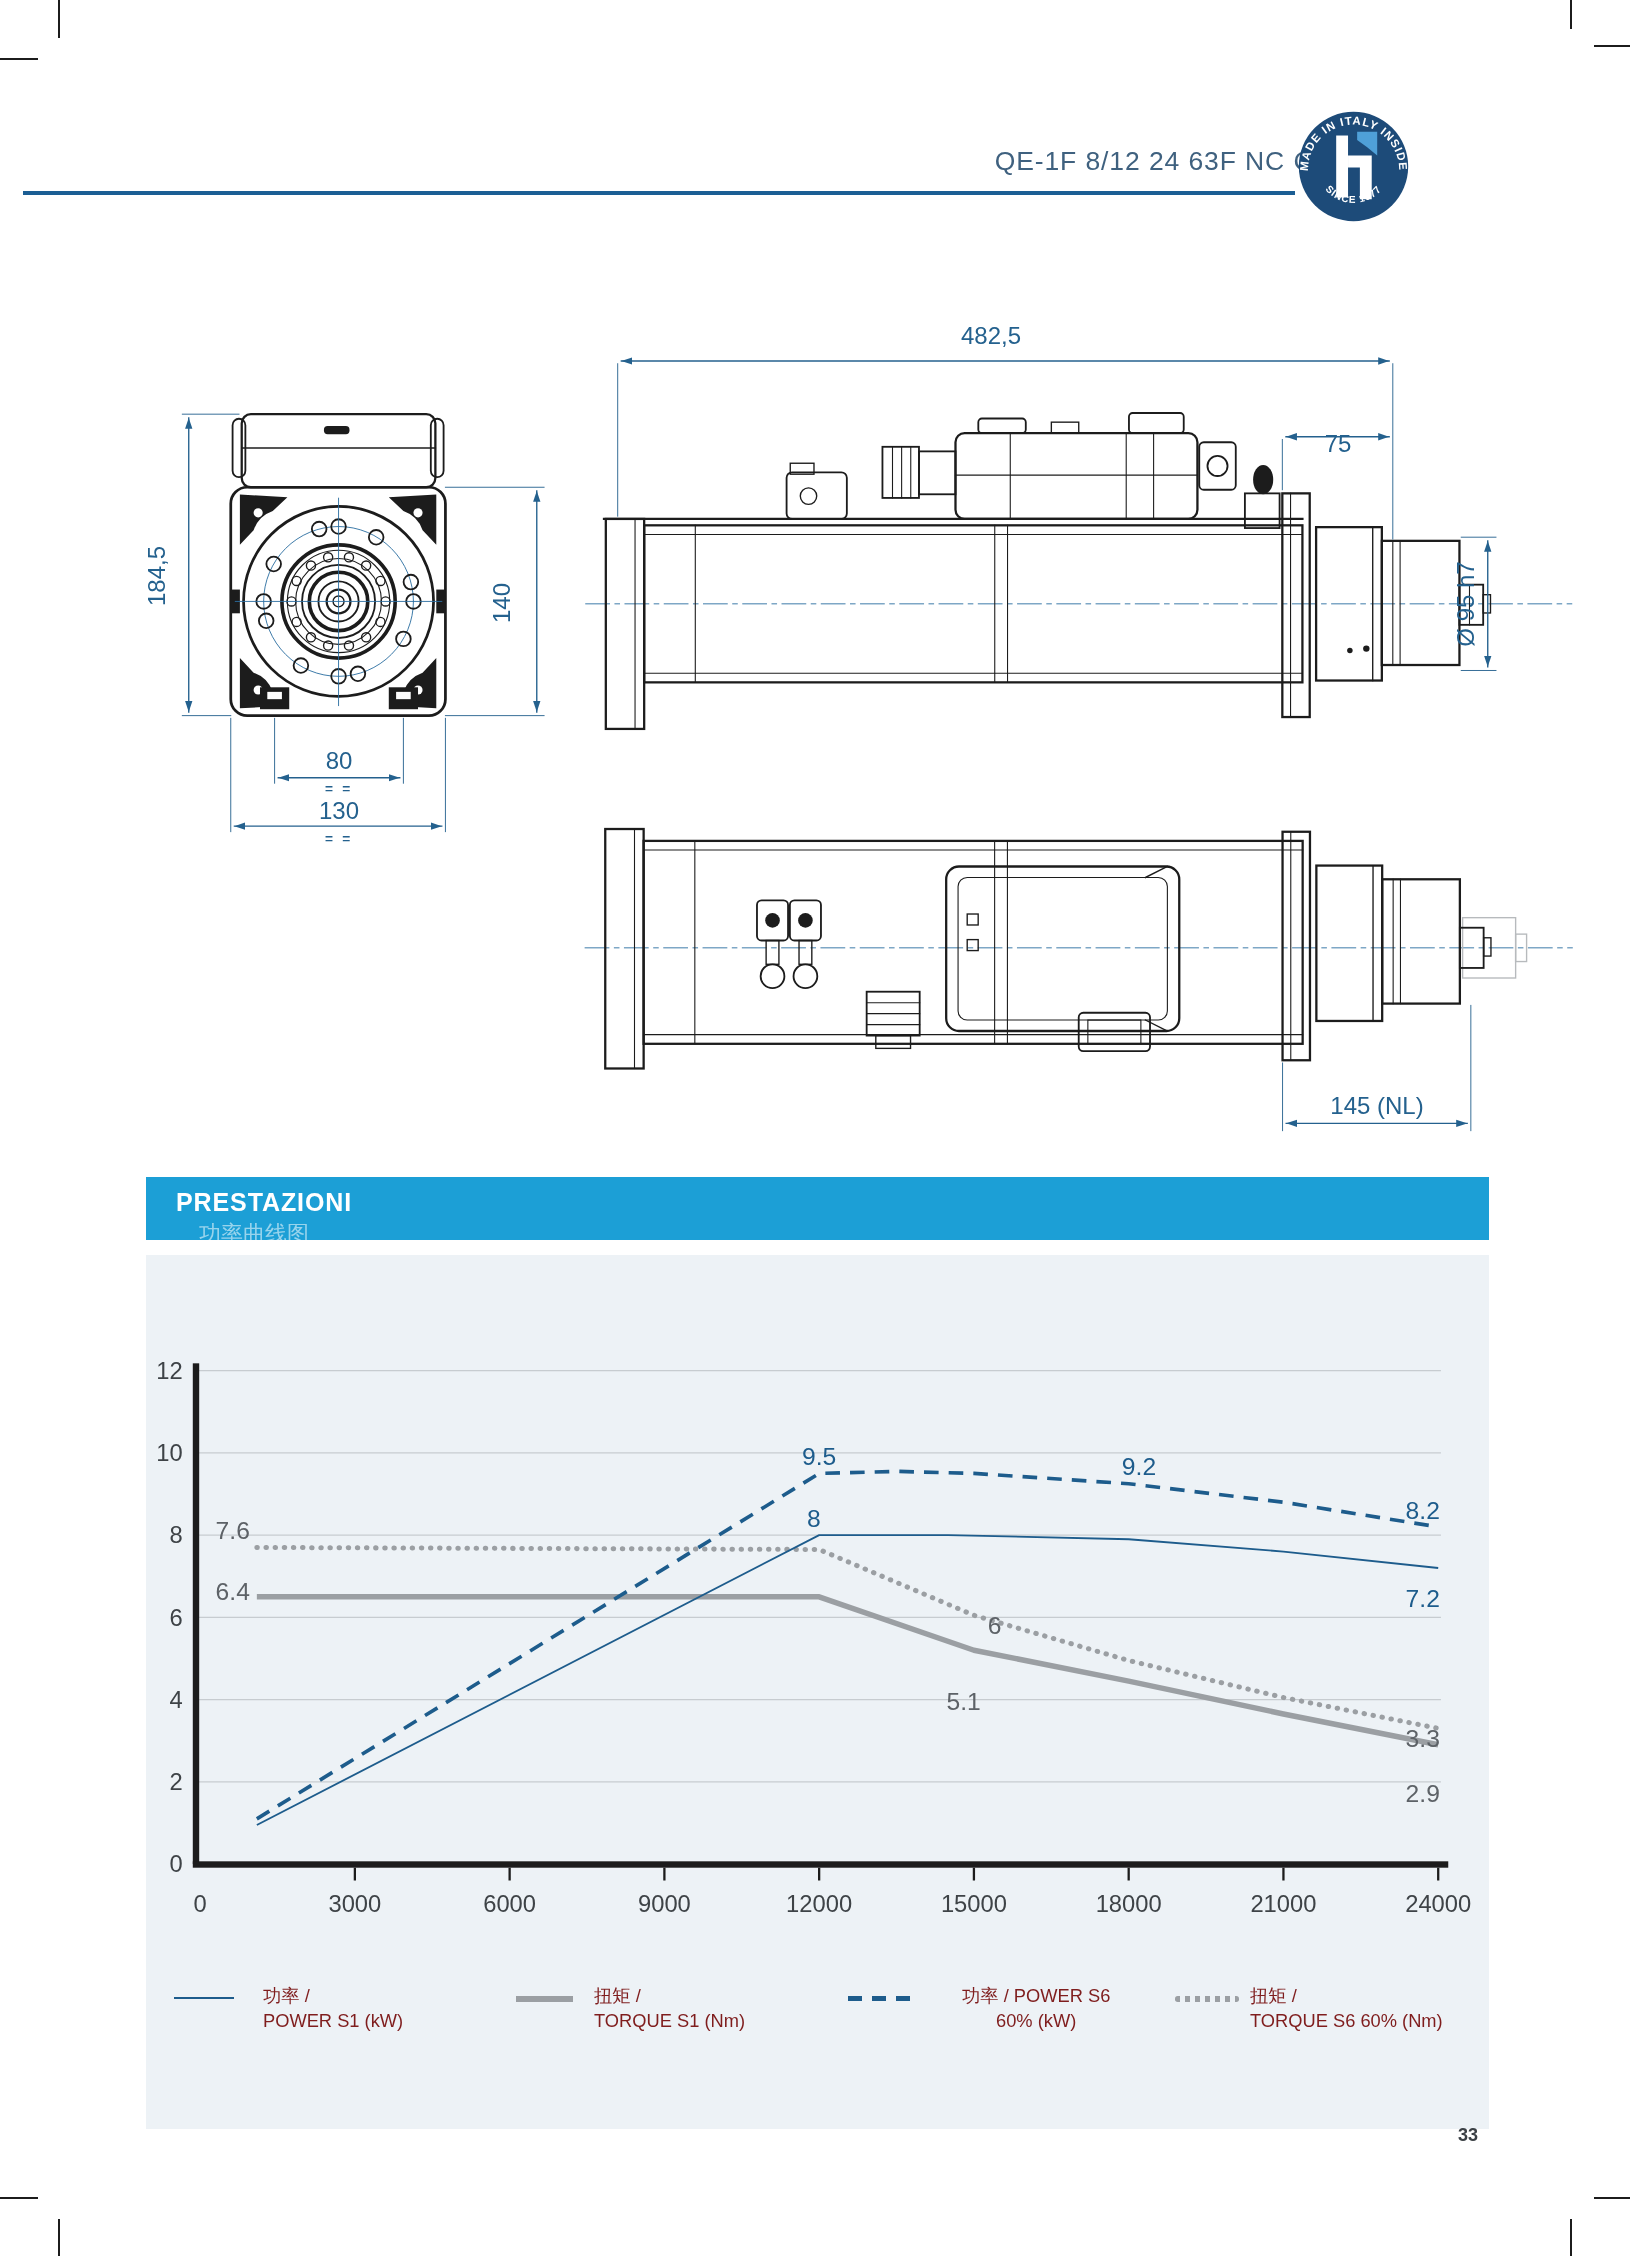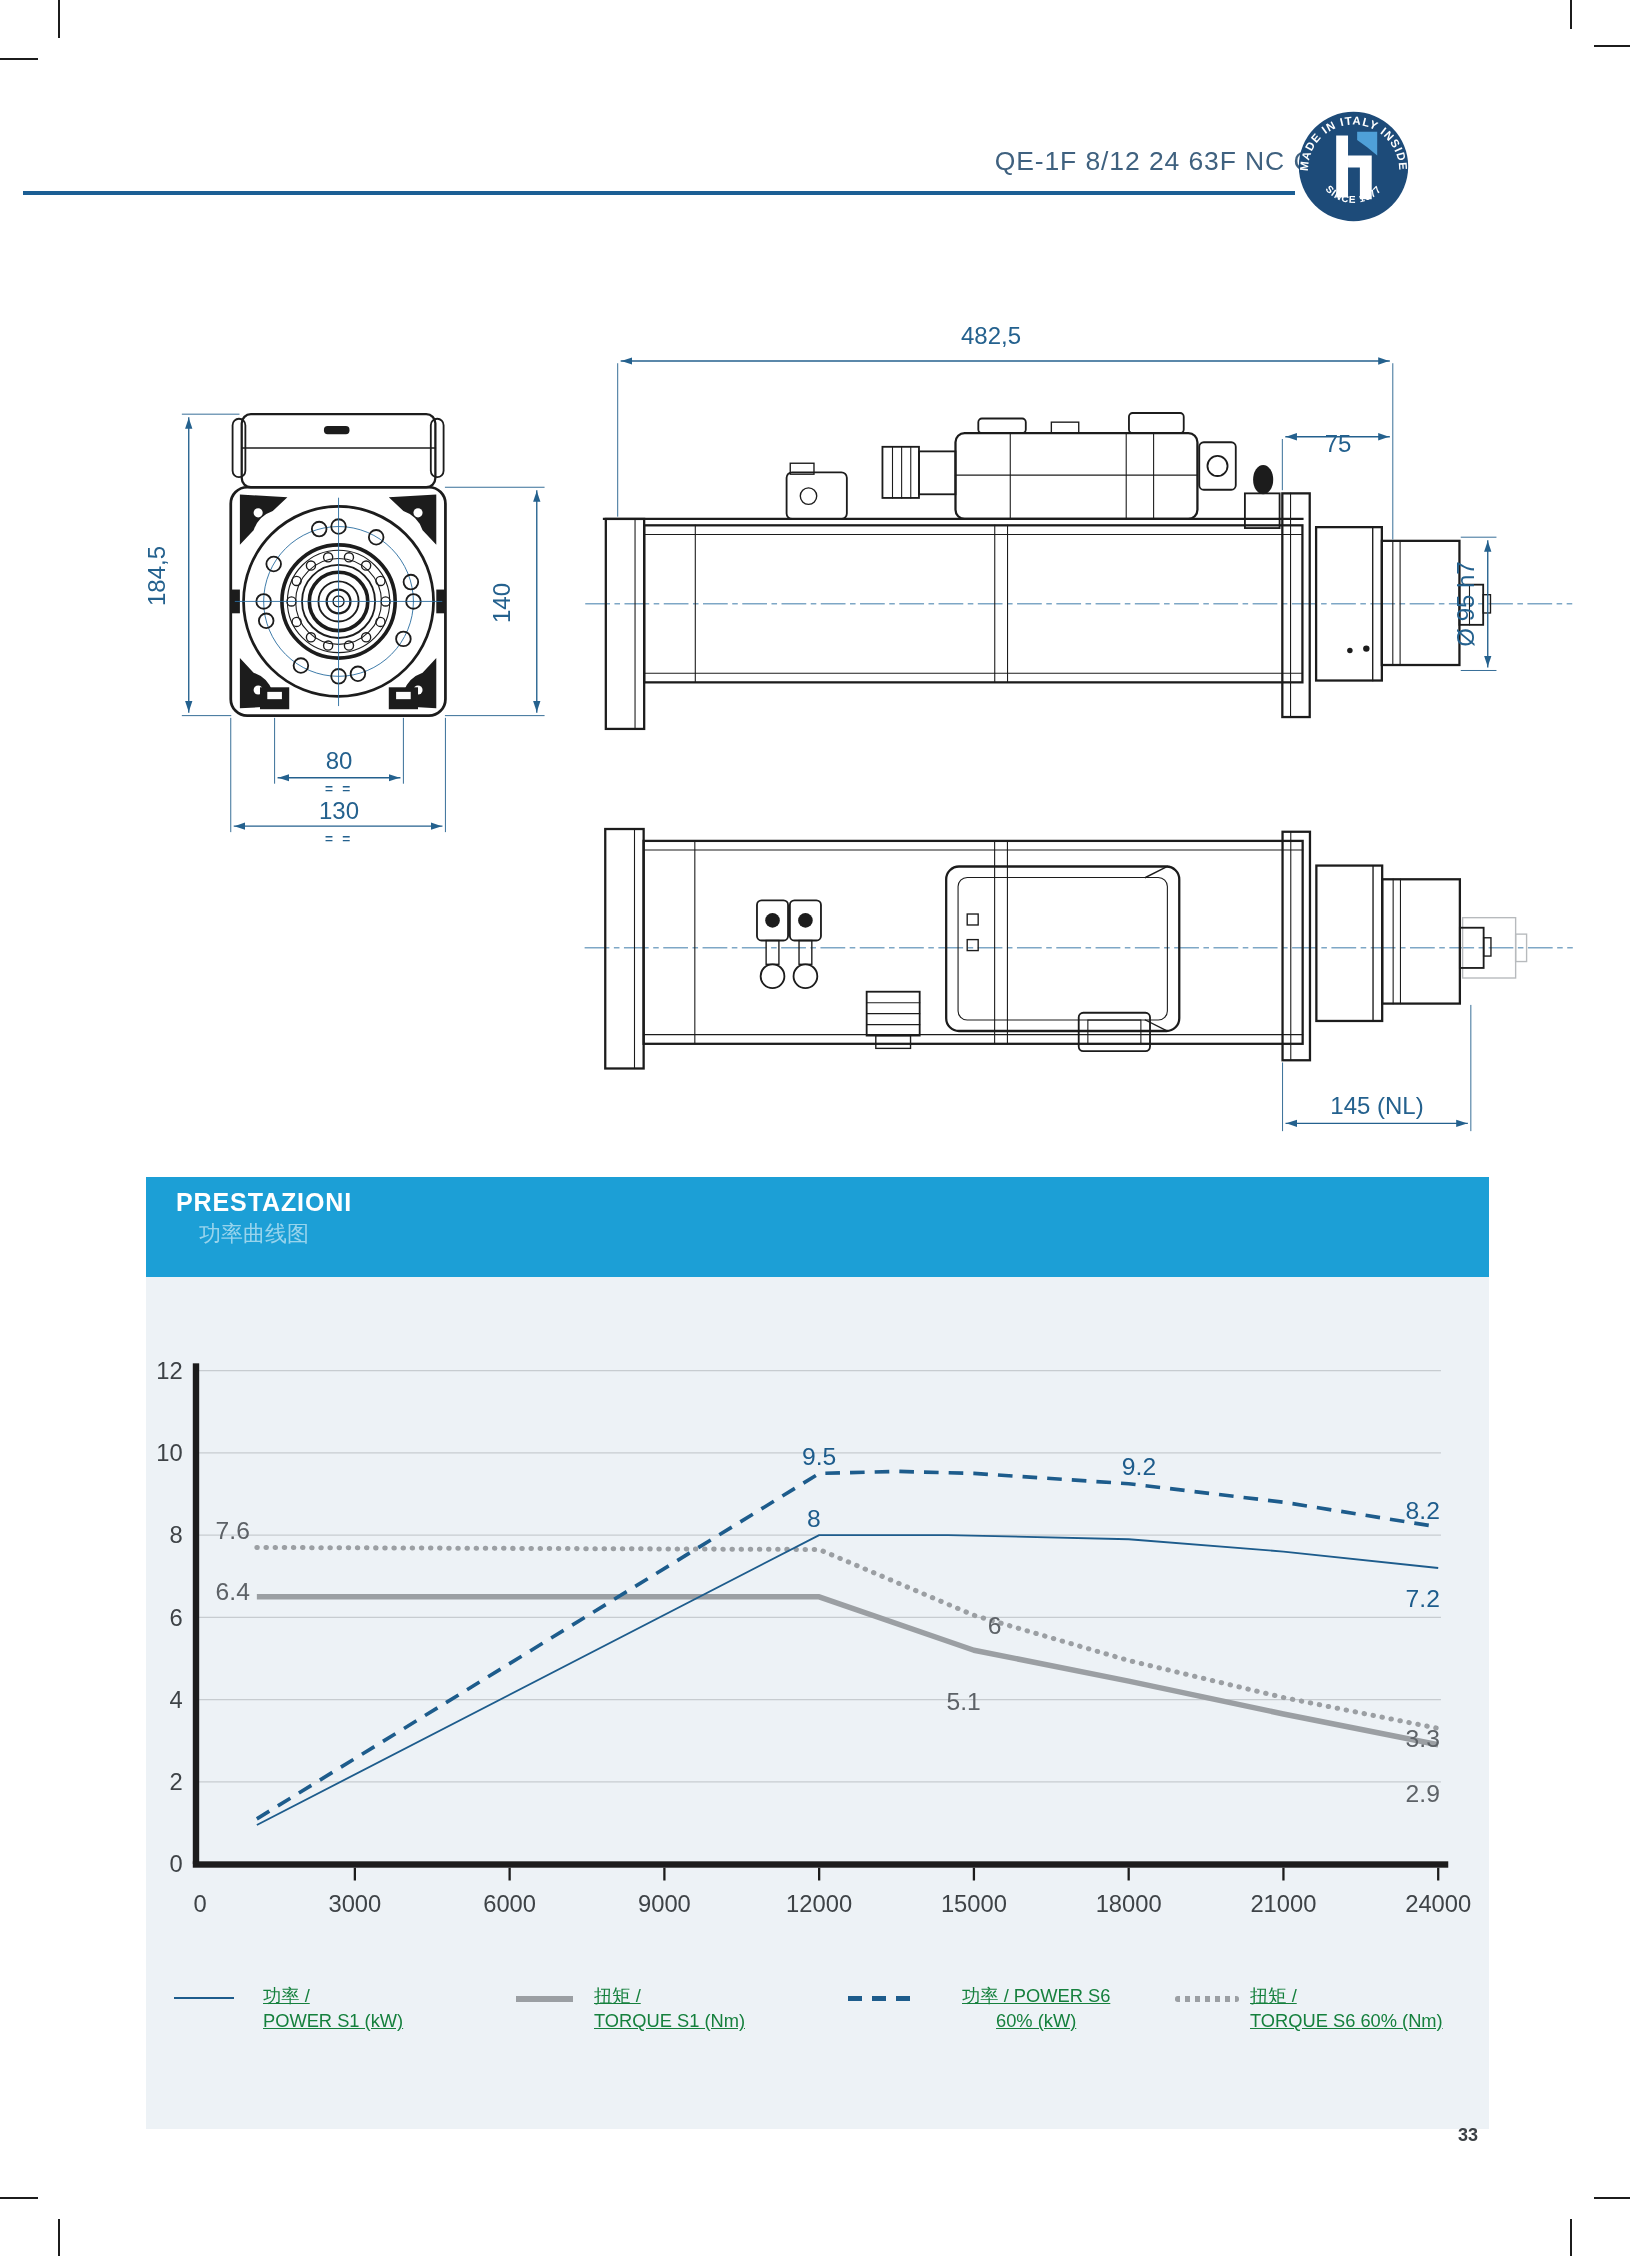--- a/index.html
+++ b/index.html
@@ -7,28 +7,28 @@
         font-family:"Liberation Sans",sans-serif;}
   .crop{position:absolute;background:#1c1c1c;}
   
   #doc-title{position:absolute;top:146px;right:299px;font-size:26.5px;letter-spacing:0.9px;color:#3f617f;white-space:nowrap;}
   #head-rule{position:absolute;left:23px;top:191px;width:1272px;height:3.7px;background:#1b5e94;}
   
   .dim{position:absolute;color:#24618e;font-size:24px;white-space:nowrap;transform:translate(-50%,-50%);}
   .dim.rot{transform:translate(-50%,-50%) rotate(-90deg);}
   .eq{position:absolute;color:#24618e;font-size:13.7px;font-weight:bold;letter-spacing:2.7px;transform:translate(-50%,-50%);}
   
-  #chart-head{position:absolute;left:146px;top:1177px;width:1343px;height:100px;background:#1c9fd6;}
+  #chart-head{position:absolute;left:146px;top:1177px;width:1343px;height:63px;background:#1c9fd6;}
   #chart-head .t1{position:absolute;left:30px;top:11px;font-size:25px;font-weight:bold;color:#ffffff;letter-spacing:0.9px;}
   #chart-head .t2{position:absolute;left:30px;top:42px;font-size:22px;color:rgba(255,255,255,0.55);margin-left:23px;}
   #chart-panel{position:absolute;left:146px;top:1255px;width:1343px;height:874px;background:#edf2f6;}
   #chart-svg{position:absolute;left:0;top:0;width:1631px;height:2257px;pointer-events:none;}
   #chart-svg text{font-family:"Liberation Sans",sans-serif;}
   svg text{font-family:"Liberation Sans",sans-serif;}
-  .legend-text{position:absolute;font-size:18.3px;line-height:25px;color:#15803d;white-space:nowrap;text-decoration:underline;}
+  .legend-text{position:absolute;font-size:18.3px;line-height:25px;color:#7f1d1d;white-space:nowrap;}
   .legend-text span{display:block;}
   .sw{position:absolute;}
   .sw-thin{width:60px;height:1.8px;background:#1d5c8c;}
   .sw-thick{width:57px;height:5.5px;background:#9b9fa3;}
   .sw-dash{width:62px;height:4.6px;background:repeating-linear-gradient(90deg,#1d5c8c 0 13.7px,rgba(0,0,0,0) 13.7px 24px);}
   .sw-dot{width:64px;height:5.5px;border-radius:2.7px;background:repeating-linear-gradient(90deg,#9b9fa3 0 4.6px,rgba(0,0,0,0) 4.6px 10px);}
   #page-num{position:absolute;left:1458px;top:2125px;font-size:18px;font-weight:bold;color:#3b4045;}
   .dwg{position:absolute;}
 </style>
 </head>

